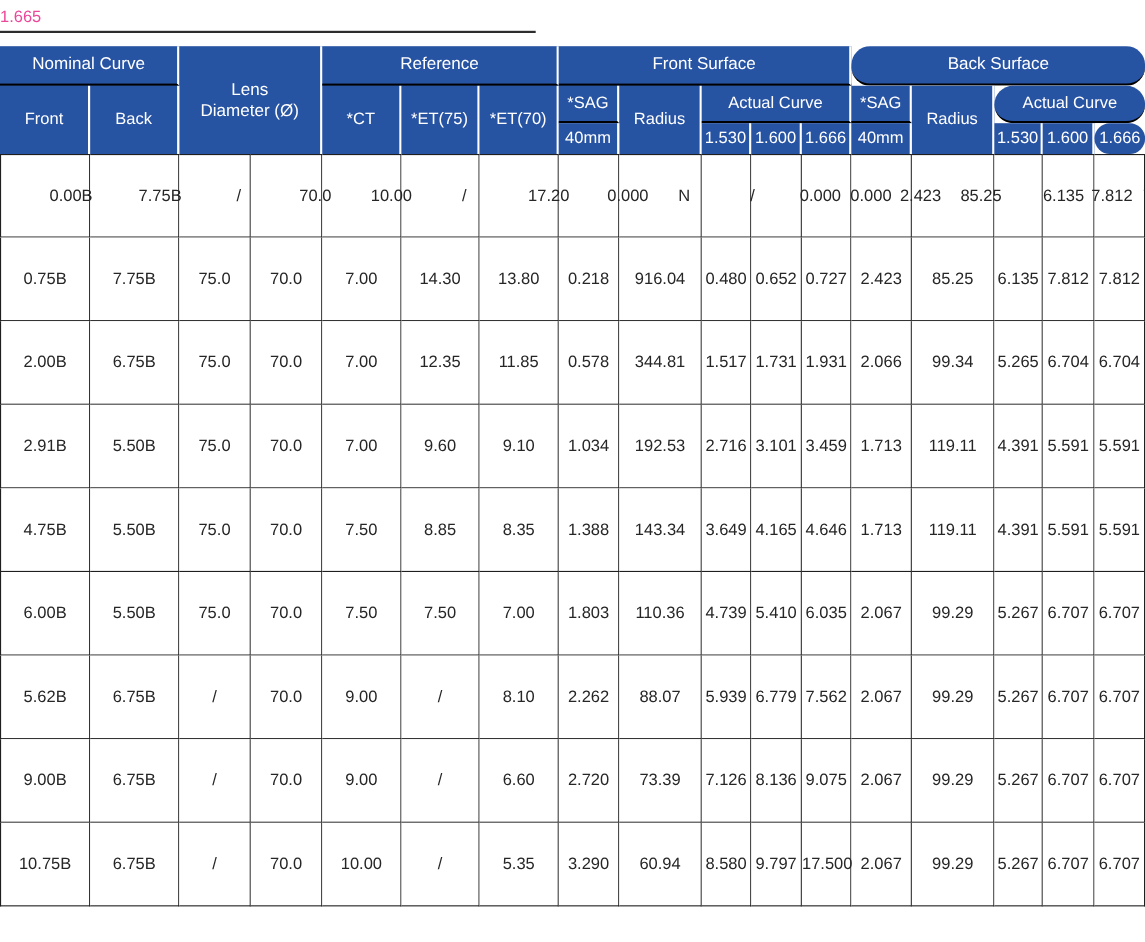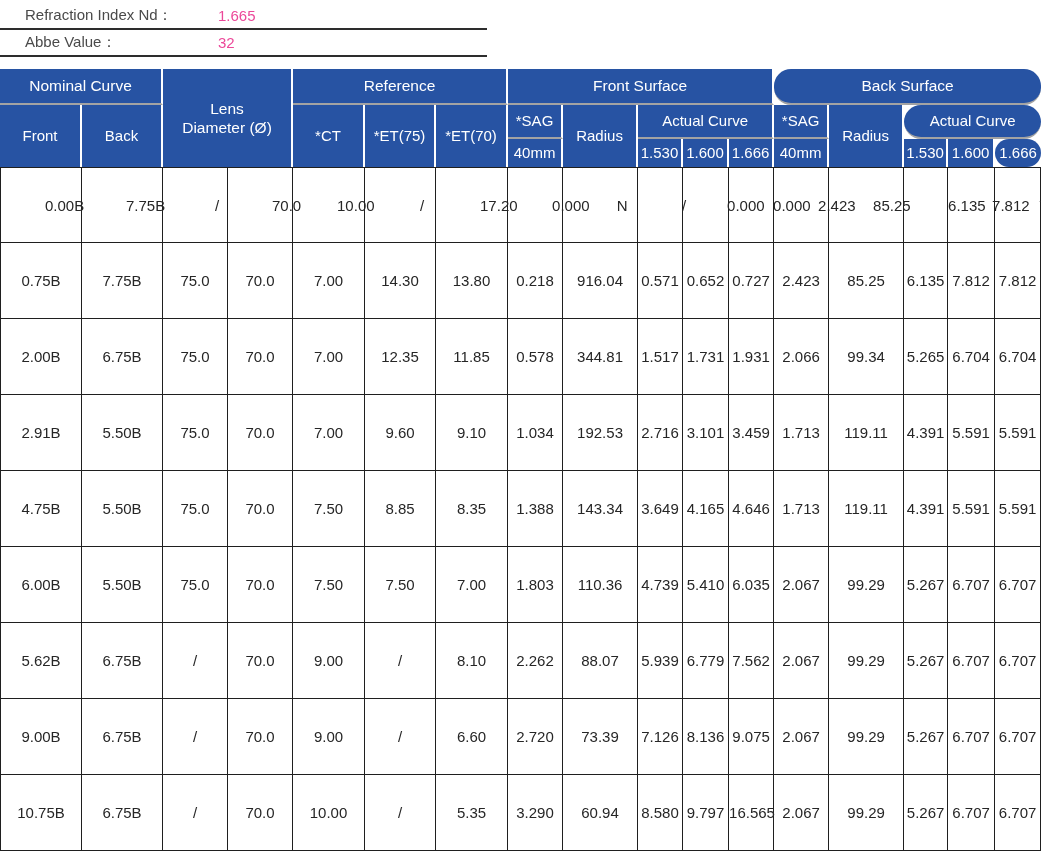--- a/index.html
+++ b/index.html
@@ -37,21 +37,21 @@
     font-weight: normal;
     text-align: center; vertical-align: middle;
     font-size: 15px;
     border-right: 2px solid #ffffff;
     line-height: 1.25;
   }
   table.spec thead tr.r1 { height: 36px; }
   table.spec thead tr.r2 { height: 34px; }
   table.spec thead tr.r3 { height: 28px; }
   table.spec thead tr.r1 th { font-size: 15.5px; }
-  table.spec thead th.bb { border-bottom: 2px solid #a3a3a3; }
+  table.spec thead th.bb { border-bottom: 2px solid #000000; }
   table.spec thead th.nor { border-right: none; border-radius: 17px; }
   table.spec thead th.lensd { padding: 16px 14px; }
 
   table.spec tbody tr { height: 76px; }
   table.spec tbody td {
     background: #ffffff;
     text-align: center; vertical-align: middle;
     font-size: 15px; color: #262626;
     border-right: 1.5px solid #1f1f1f;
     border-bottom: 1.5px solid #1f1f1f;
@@ -59,26 +59,21 @@
   table.spec tbody td:first-child { border-left: 1.5px solid #1f1f1f; }
   table.spec tbody tr:first-child td { border-top: 1.5px solid #1f1f1f; padding-left: 44px; }
 </style>
 </head>
 <body>
 
 <div class="page">
 
   <div class="info">
     <div class="info-row">
-      <span class="info-label">Refraction Index Nd：</span>
       <span class="info-value">1.665</span>
-    </div>
-    <div class="info-row">
-      <span class="info-label">Abbe Value：</span>
-      <span class="info-value">32</span>
     </div>
   </div>
 
   <div class="spec-wrap">
     <table class="spec">
       <colgroup>
         <col style="width:82px">
           <col style="width:81px">
         <col style="width:65px">
           <col style="width:65px">
@@ -151,21 +146,21 @@
           <tr>
             <td>0.75B</td>
             <td>7.75B</td>
             <td>75.0</td>
             <td>70.0</td>
             <td>7.00</td>
             <td>14.30</td>
             <td>13.80</td>
             <td>0.218</td>
             <td>916.04</td>
-            <td>0.571</td>
+            <td>0.480</td>
             <td>0.652</td>
             <td>0.727</td>
             <td>2.423</td>
             <td>85.25</td>
             <td>6.135</td>
             <td>7.812</td>
             <td>7.812</td>
           </tr>
           <tr>
             <td>2.00B</td>
@@ -286,21 +281,21 @@
             <td>6.75B</td>
             <td>/</td>
             <td>70.0</td>
             <td>10.00</td>
             <td>/</td>
             <td>5.35</td>
             <td>3.290</td>
             <td>60.94</td>
             <td>8.580</td>
             <td>9.797</td>
-            <td>16.565</td>
+            <td>17.500</td>
             <td>2.067</td>
             <td>99.29</td>
             <td>5.267</td>
             <td>6.707</td>
             <td>6.707</td>
           </tr>
         </tbody>
     </table>
   </div>
 

